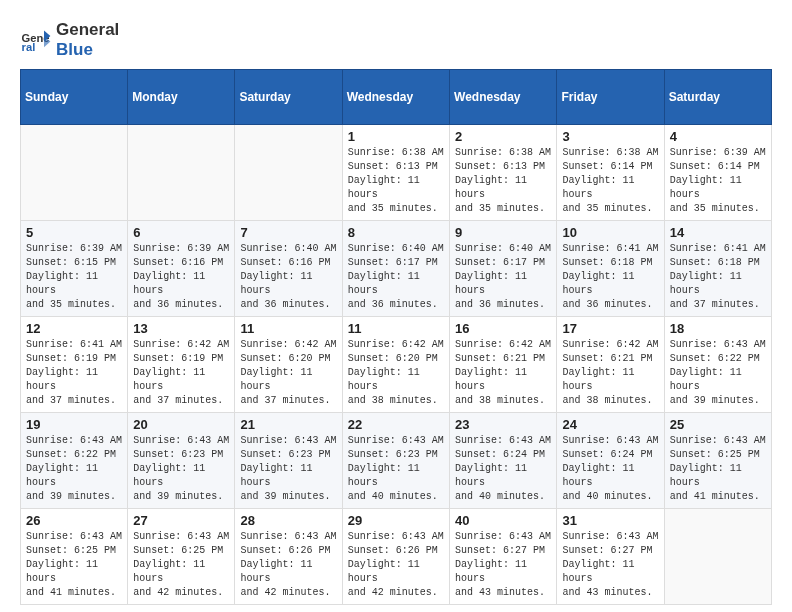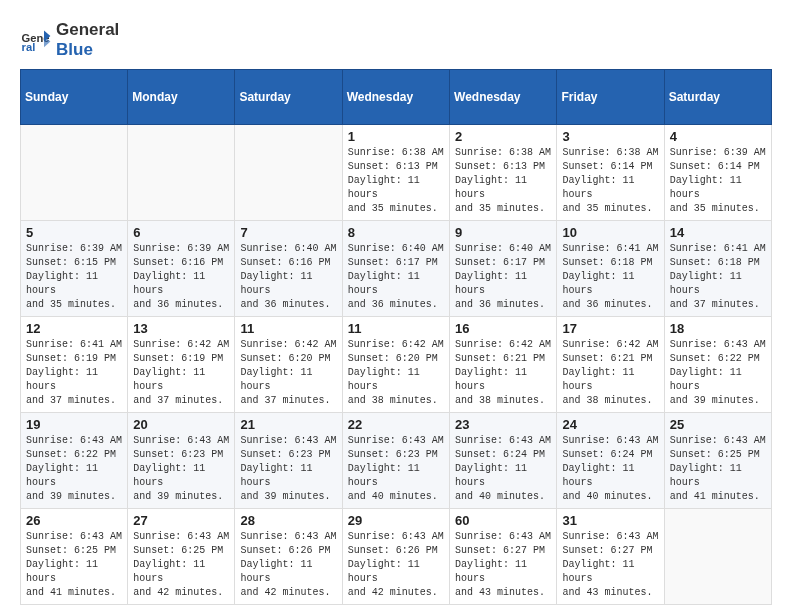--- a/index.html
+++ b/index.html
@@ -325,21 +325,21 @@
 and 42 minutes.</div>
         </td>
         <td>
           <span class="day-number">29</span>
           <div class="day-info" style="white-space: pre-line;">Sunrise: 6:43 AM
 Sunset: 6:26 PM
 Daylight: 11 hours
 and 42 minutes.</div>
         </td>
         <td>
-          <span class="day-number">60</span>
+          <span class="day-number">40</span>
           <div class="day-info" style="white-space: pre-line;">Sunrise: 6:43 AM
 Sunset: 6:27 PM
 Daylight: 11 hours
 and 43 minutes.</div>
         </td>
         <td>
           <span class="day-number">31</span>
           <div class="day-info" style="white-space: pre-line;">Sunrise: 6:43 AM
 Sunset: 6:27 PM
 Daylight: 11 hours

